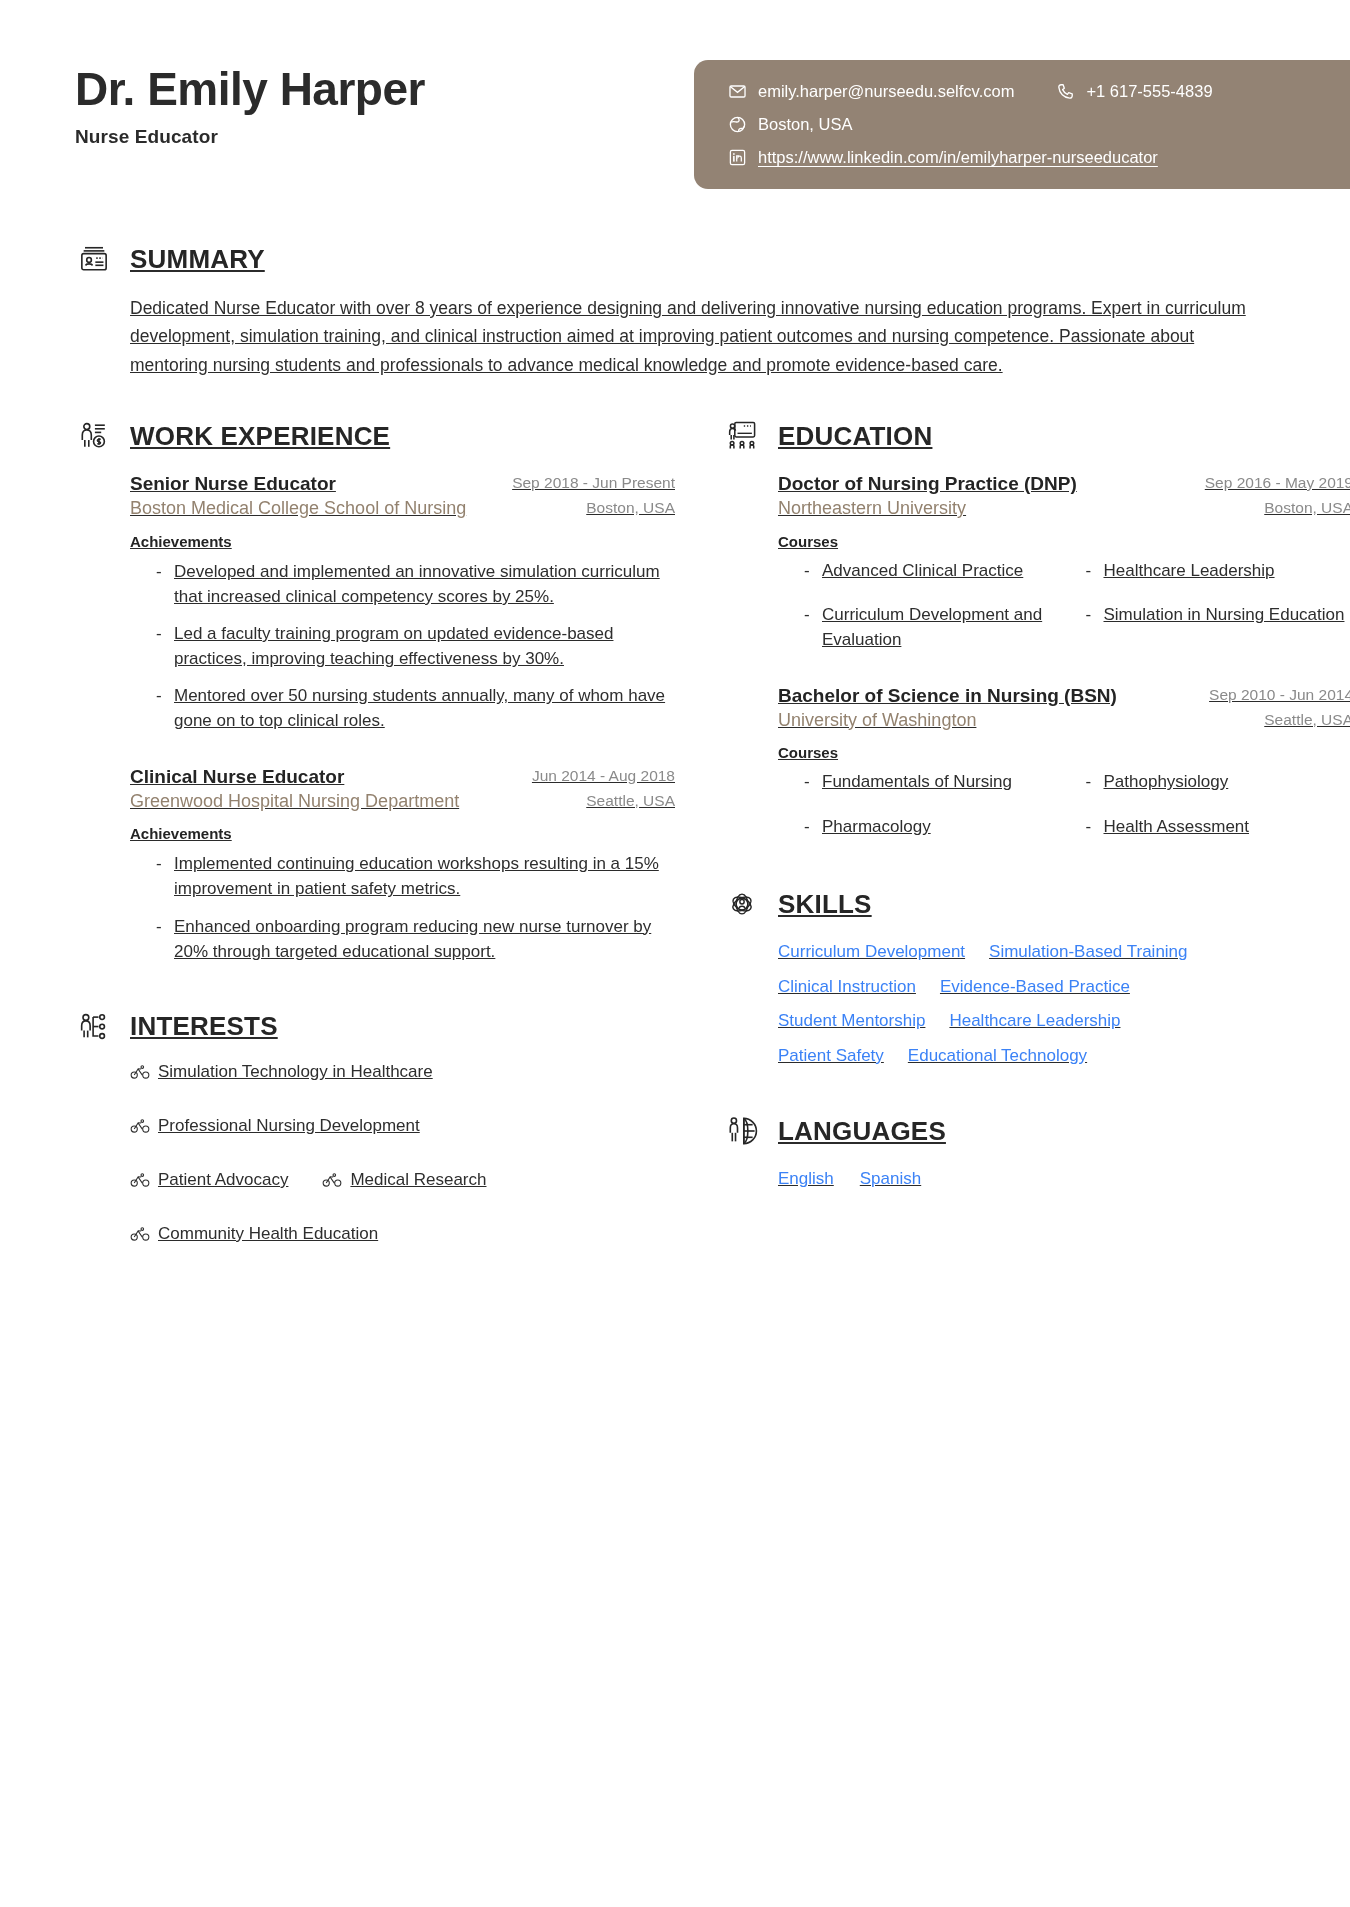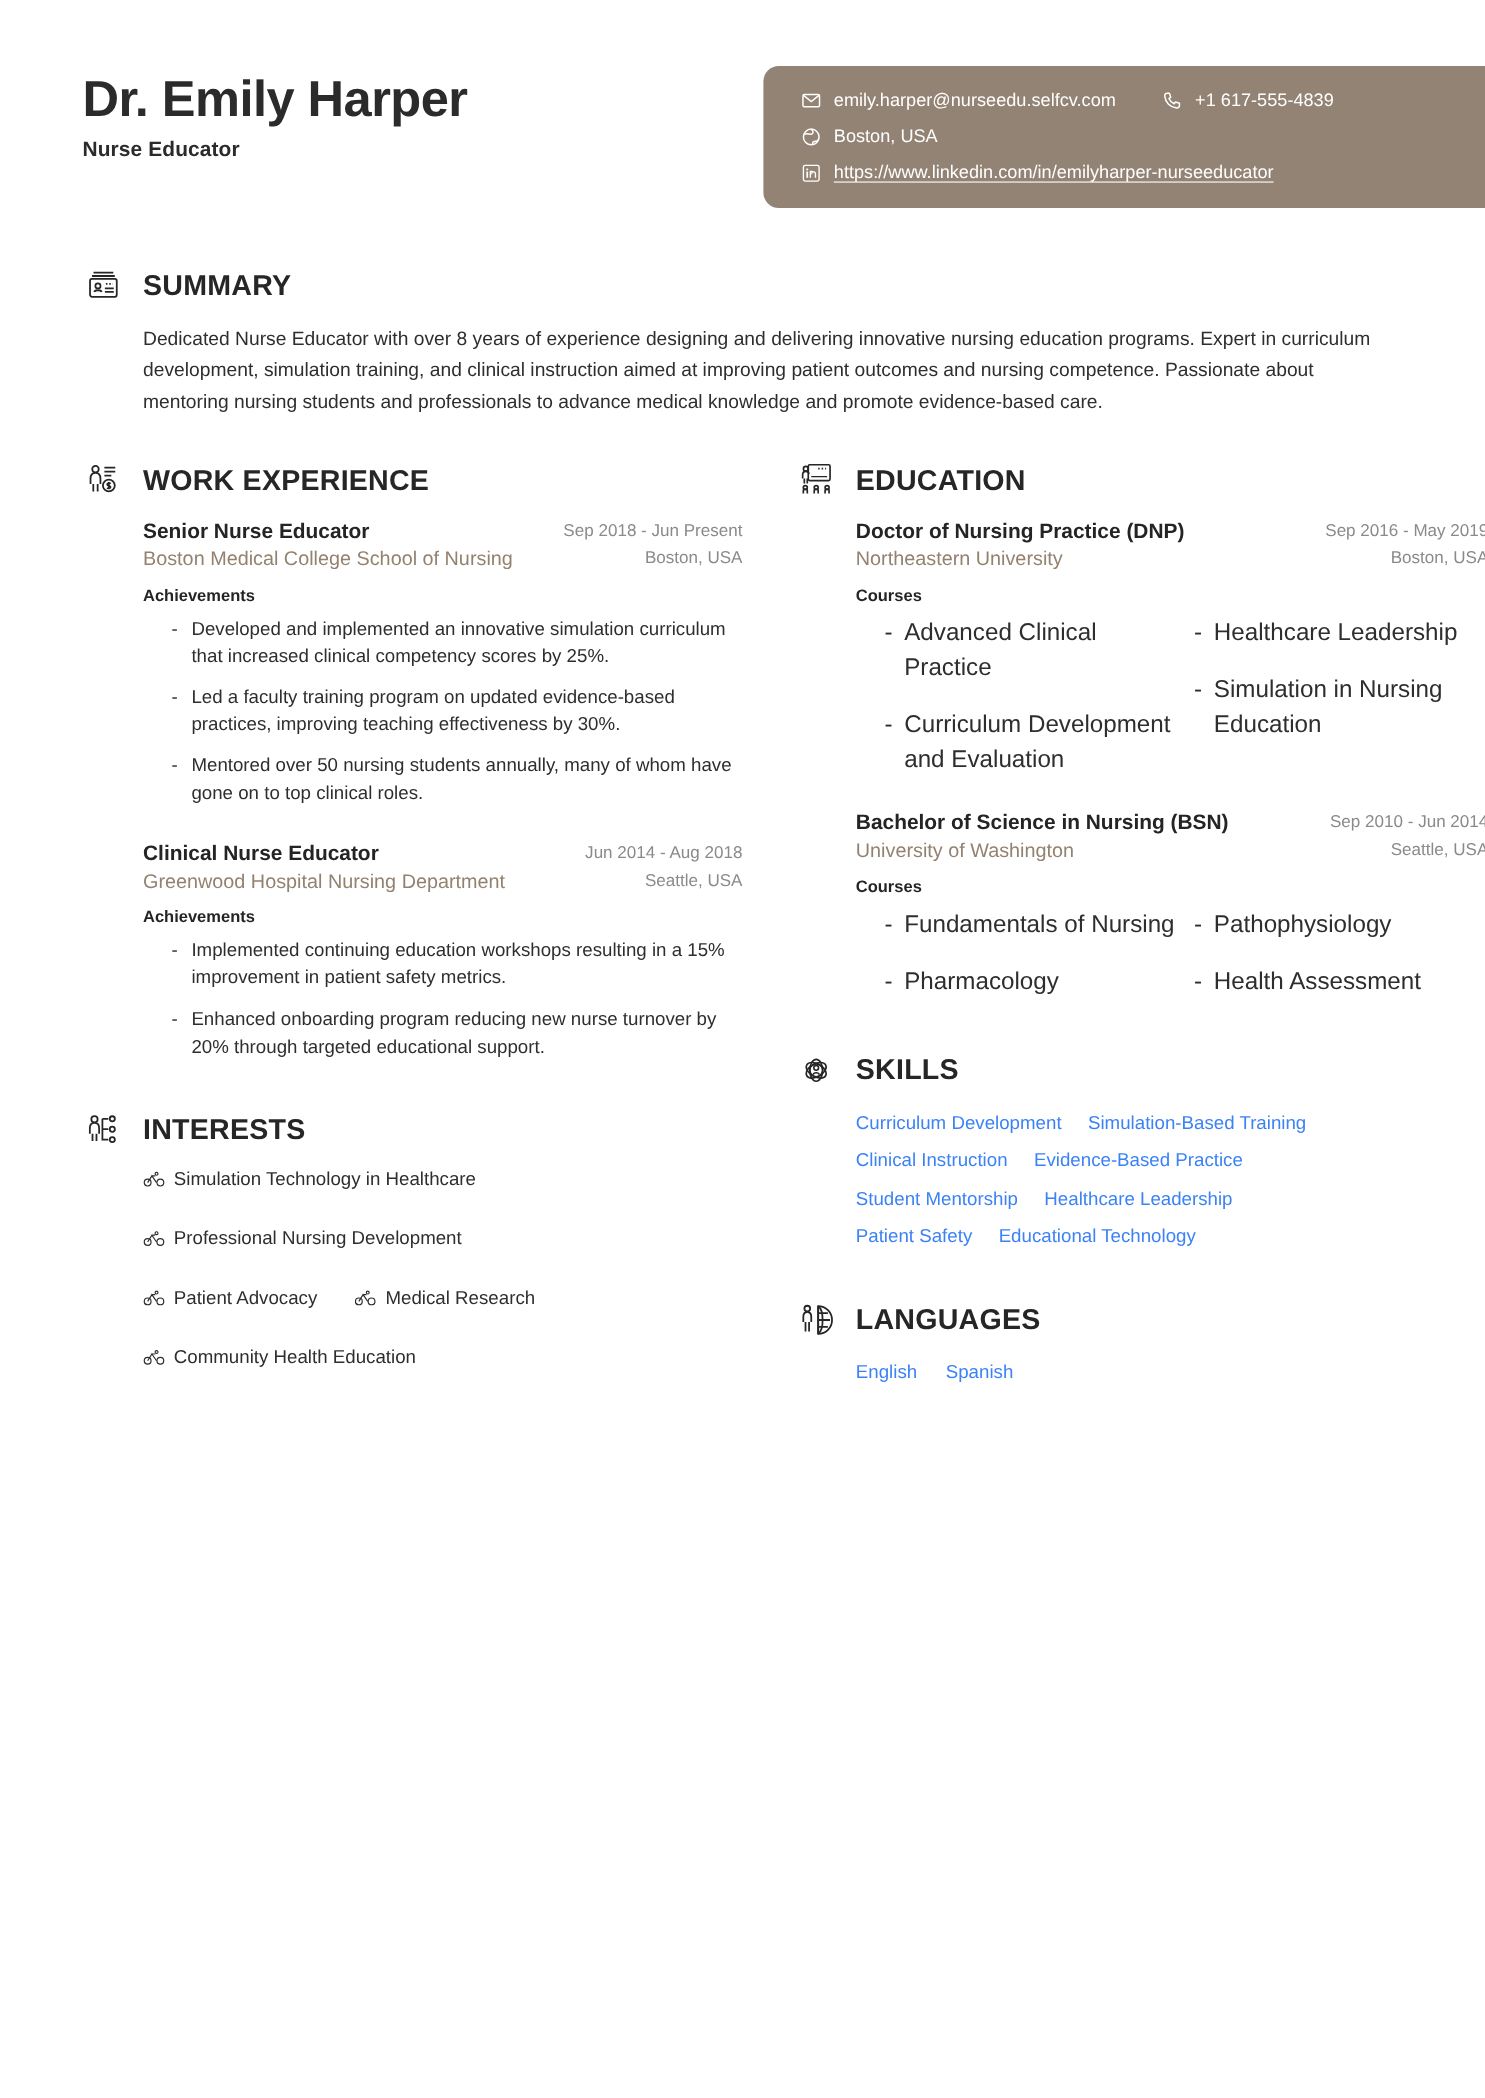--- a/index.html
+++ b/index.html
@@ -34,21 +34,21 @@
   .c-item { display:flex; align-items:center; color:#ffffff; font-size:16.5px; }
   .c-item + .c-item { margin-left:42px; }
   .c-ico {
     display:inline-flex; align-items:center; justify-content:center;
     width:19px; height:19px; margin-right:11px; flex:0 0 auto;
   }
   .c-ico svg { display:block; }
   .c-link { text-decoration:underline; text-underline-offset:3px; }
 
   
-  .body-area { position:relative; padding:0 75px; }
+  .body-area { position:relative; padding:0 75px;text-decoration:underline; }
   .section { margin-top:0; }
   .sec-head { display:flex; align-items:center; gap:17px; margin-bottom:16px; }
   .sec-ico { width:38px; height:38px; flex:0 0 auto; display:flex; align-items:center; justify-content:center; }
   .sec-ico svg { display:block; }
   .sec-title {
     font-size:26px; font-weight:bold; letter-spacing:0.2px; color:#262626;
   }
   .sec-body { padding-left:55px; }
 
   
@@ -81,21 +81,21 @@
   }
   .bullets li:last-child { margin-bottom:0; }
   .bullets li::before {
     content:"-"; position:absolute; left:0; top:0; color:#2e2e2e;
   }
 
   
   .courses { display:flex; gap:14px; margin-top:9px; padding-left:26px; }
   .courses-col { flex:1 1 0; min-width:0; }
   .course-item {
-    position:relative; font-size:22px; line-height:1.45; color:#2e2e2e;
+    position:relative; font-size:17px; line-height:1.45; color:#2e2e2e;
     padding-left:18px; margin-bottom:20px;
   }
   .course-item:last-child { margin-bottom:0; }
   .course-item::before { content:"-"; position:absolute; left:0; top:0; }
 
   
   .tagflow { display:flex; flex-wrap:wrap; column-gap:24px; row-gap:9px; max-width:430px; }
   .tag { font-size:17px; color:#3b82f6; line-height:1.5; }
   .langflow { display:flex; flex-wrap:wrap; column-gap:26px; row-gap:8px; }
 

